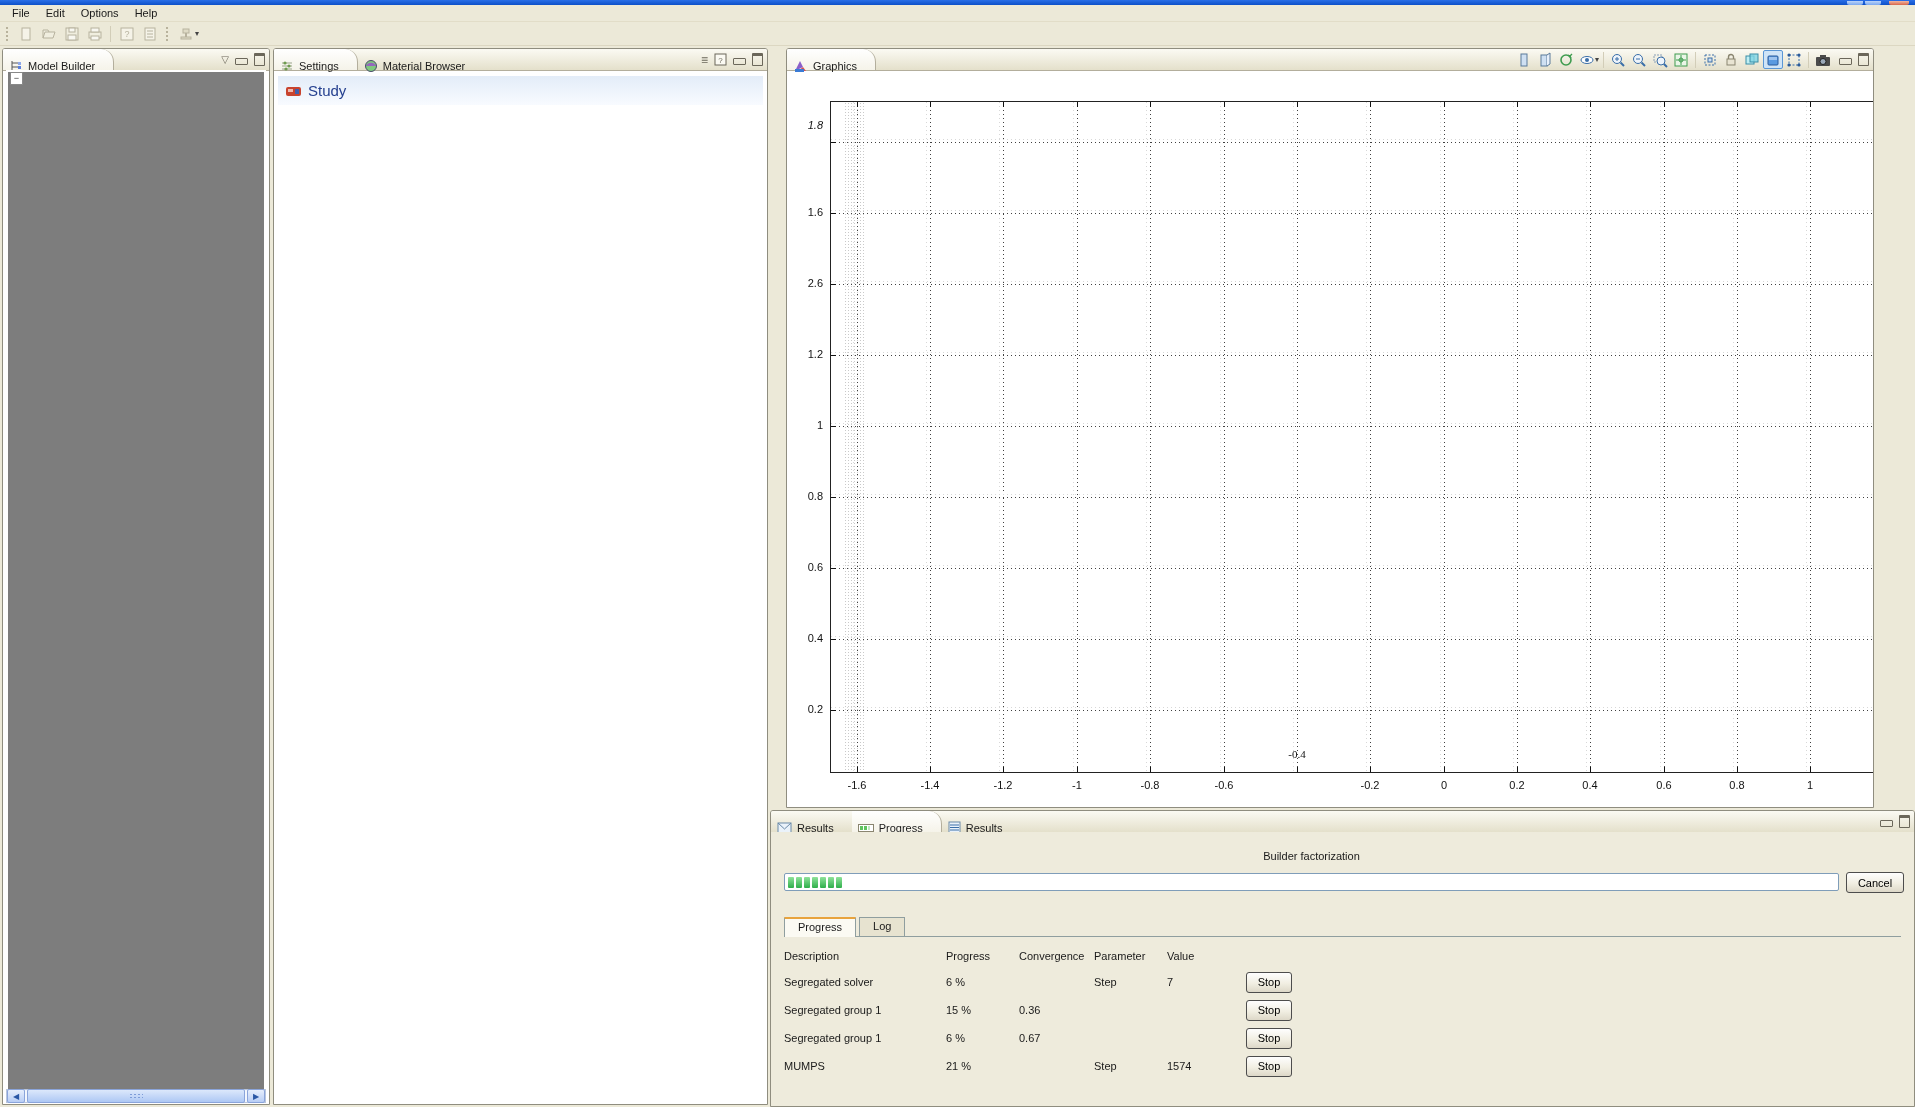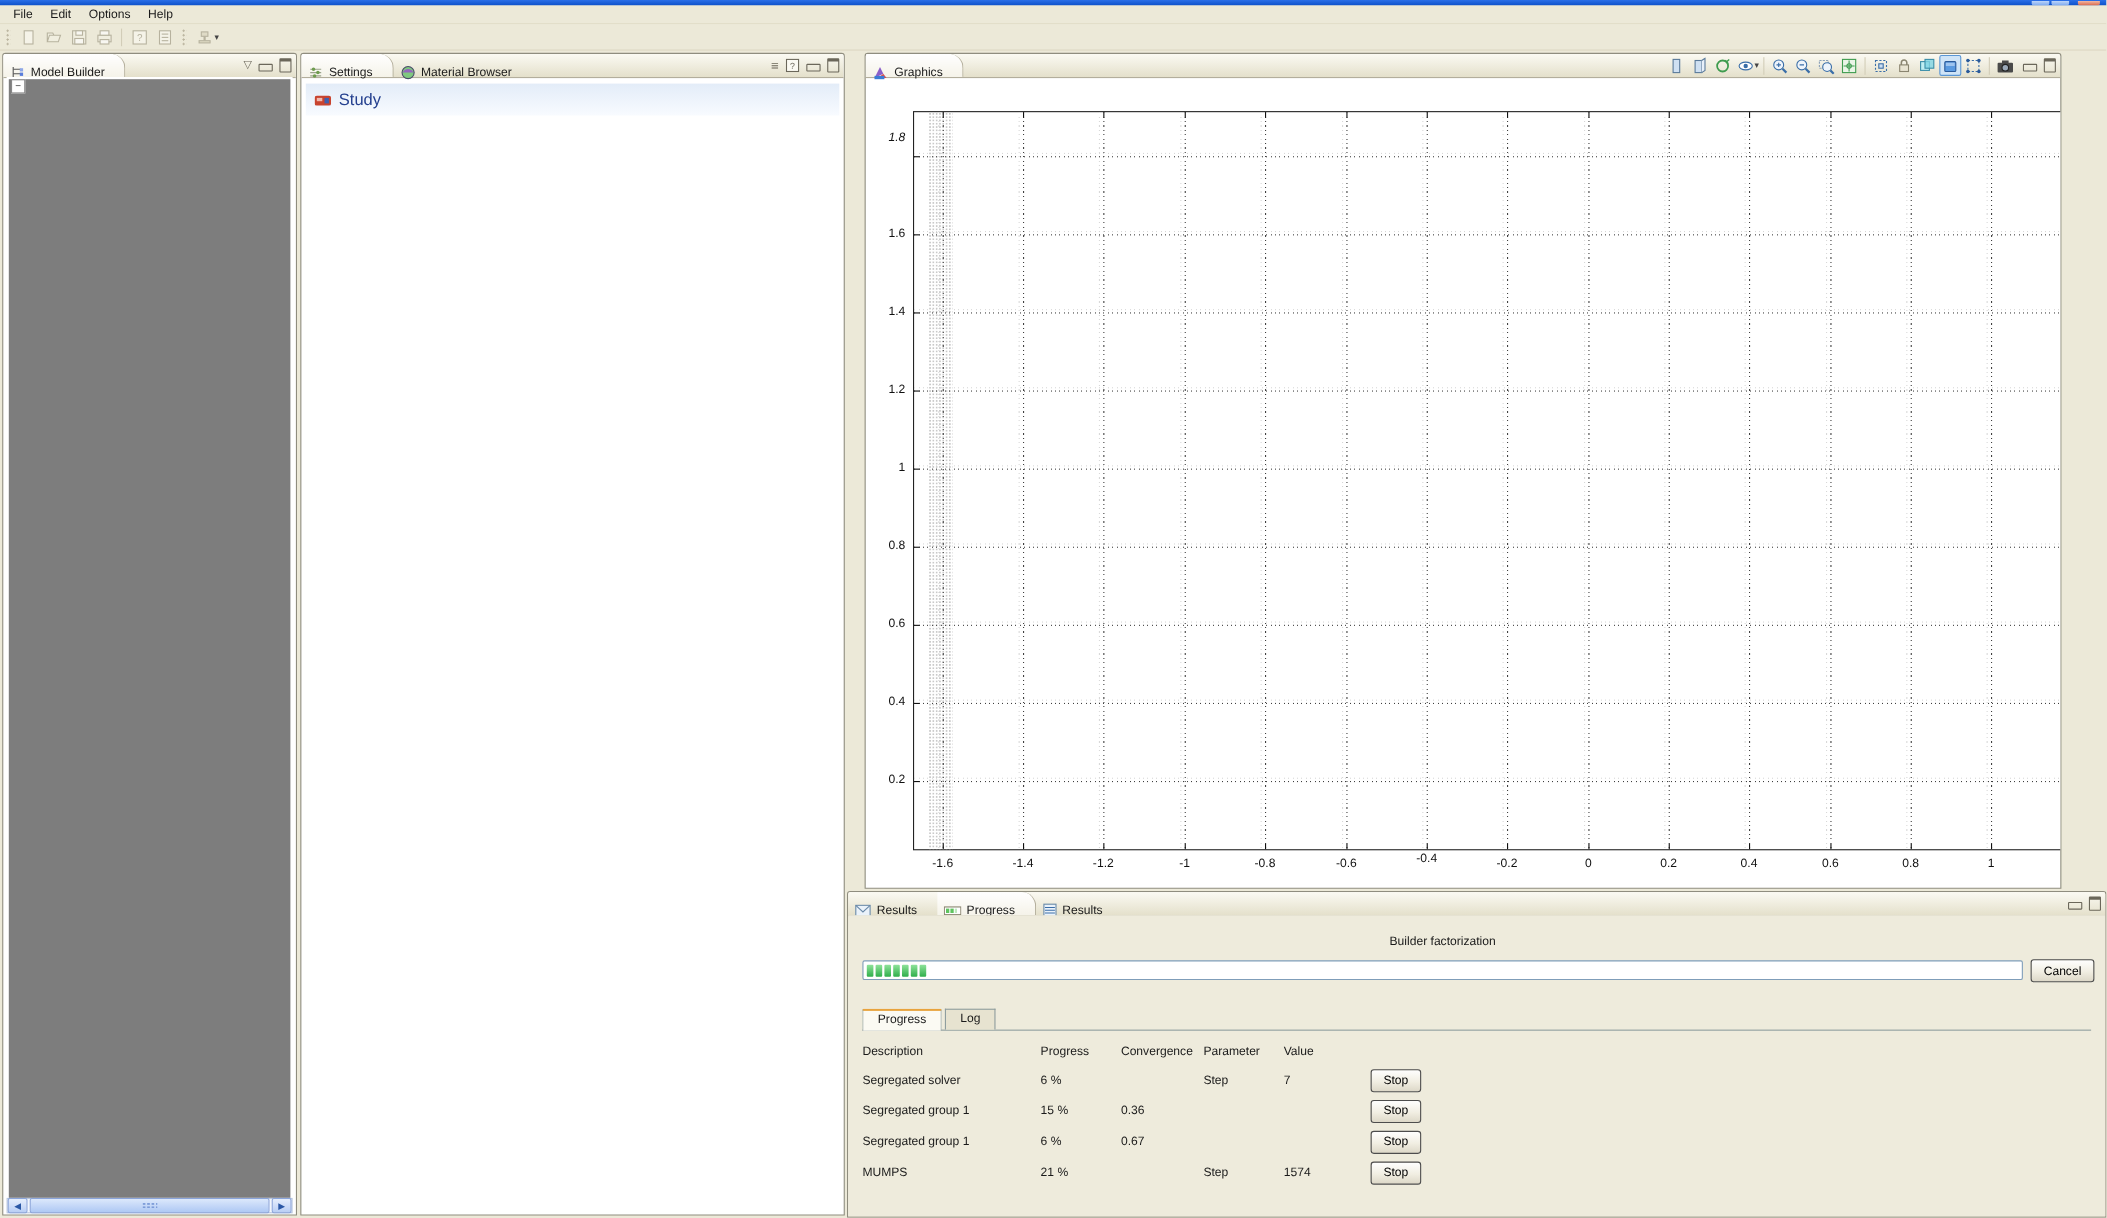--- a/index.html
+++ b/index.html
@@ -376,21 +376,21 @@
       <div class="xlab" style="left: 297px; top: 677px;">-0.8</div>
       <div class="gl-v faint" style="left: 389px;"></div>
       <div class="gl-v" style="left: 393px;"></div>
       <div class="tick-v" style="left: 393px; top: 0px;"></div>
       <div class="tick-v" style="left: 393px; bottom: 0px;"></div>
       <div class="xlab" style="left: 371px; top: 677px;">-0.6</div>
       <div class="gl-v faint" style="left: 462px;"></div>
       <div class="gl-v" style="left: 466px;"></div>
       <div class="tick-v" style="left: 466px; top: 0px;"></div>
       <div class="tick-v" style="left: 466px; bottom: 0px;"></div>
-      <div class="xlab" style="left: 444px; top: 673px;">-0.4</div>
+      <div class="xlab" style="left: 444px; top: 646px; font-family: Liberation Serif, serif;">-0.4</div>
       <div class="gl-v faint" style="left: 535px;"></div>
       <div class="gl-v" style="left: 539px;"></div>
       <div class="tick-v" style="left: 539px; top: 0px;"></div>
       <div class="tick-v" style="left: 539px; bottom: 0px;"></div>
       <div class="xlab" style="left: 517px; top: 677px;">-0.2</div>
       <div class="gl-v faint" style="left: 609px;"></div>
       <div class="gl-v" style="left: 613px;"></div>
       <div class="tick-v" style="left: 613px; top: 0px;"></div>
       <div class="tick-v" style="left: 613px; bottom: 0px;"></div>
       <div class="xlab" style="left: 591px; top: 677px;">0</div>
@@ -451,21 +451,21 @@
       <div class="ylab" style="left: -48px; top: 317px;">1</div>
       <div class="gl-h faint" style="top: 250px;"></div>
       <div class="gl-h" style="top: 253px;"></div>
       <div class="tick-h" style="top: 253px; left: 0px;"></div>
       <div class="tick-h" style="top: 253px; right: 0px;"></div>
       <div class="ylab" style="left: -48px; top: 246px;">1.2</div>
       <div class="gl-h faint" style="top: 179px;"></div>
       <div class="gl-h" style="top: 182px;"></div>
       <div class="tick-h" style="top: 182px; left: 0px;"></div>
       <div class="tick-h" style="top: 182px; right: 0px;"></div>
-      <div class="ylab" style="left: -48px; top: 175px;">1.4</div>
+      <div class="ylab" style="left: -48px; top: 175px;">2.6</div>
       <div class="gl-h faint" style="top: 108px;"></div>
       <div class="gl-h" style="top: 111px;"></div>
       <div class="tick-h" style="top: 111px; left: 0px;"></div>
       <div class="tick-h" style="top: 111px; right: 0px;"></div>
       <div class="ylab" style="left: -48px; top: 104px;">1.6</div>
       <div class="gl-h faint" style="top: 37px;"></div>
       <div class="gl-h" style="top: 40px;"></div>
       <div class="tick-h" style="top: 40px; left: 0px;"></div>
       <div class="tick-h" style="top: 40px; right: 0px;"></div>
       <div class="ylab" style="left: -48px; top: 17px; font-style: italic;">1.8</div>

